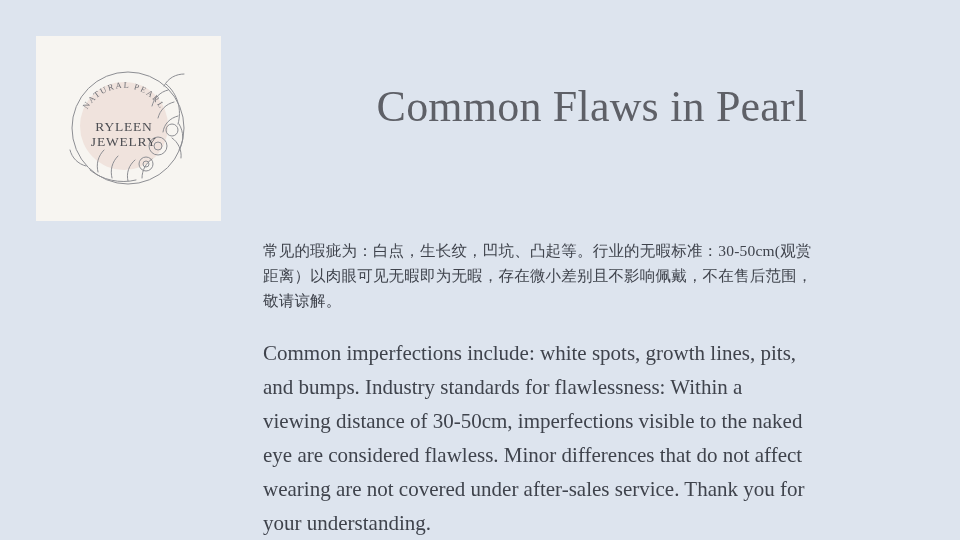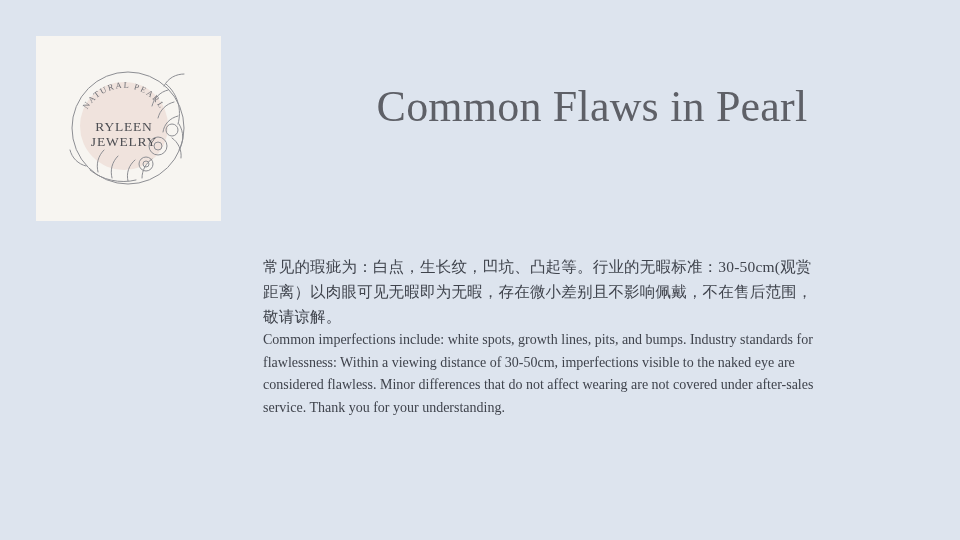--- a/index.html
+++ b/index.html
@@ -48,35 +48,35 @@
     color: #5e6067;
     letter-spacing: 0.2px;
     font-weight: normal;
     text-align: center;
   }
 
   
   .body-cn {
     position: absolute;
     left: 263px;
-    top: 238px;
+    top: 222px;
     width: 552px;
     font-family: "Liberation Serif", serif;
     font-size: 15.5px;
     line-height: 1.62;
     color: #3f434c;
     letter-spacing: 0.2px;
   }
   .body-en {
     position: absolute;
     left: 263px;
     top: 315px;
     width: 552px;
     font-family: "Liberation Serif", serif;
-    font-size: 14px;
+    font-size: 21px;
     line-height: 1.62;
     color: #3f434c;
   }
 </style>
 </head>
 <body>
 
 <div class="slide">
 
   <div class="logo-card">

